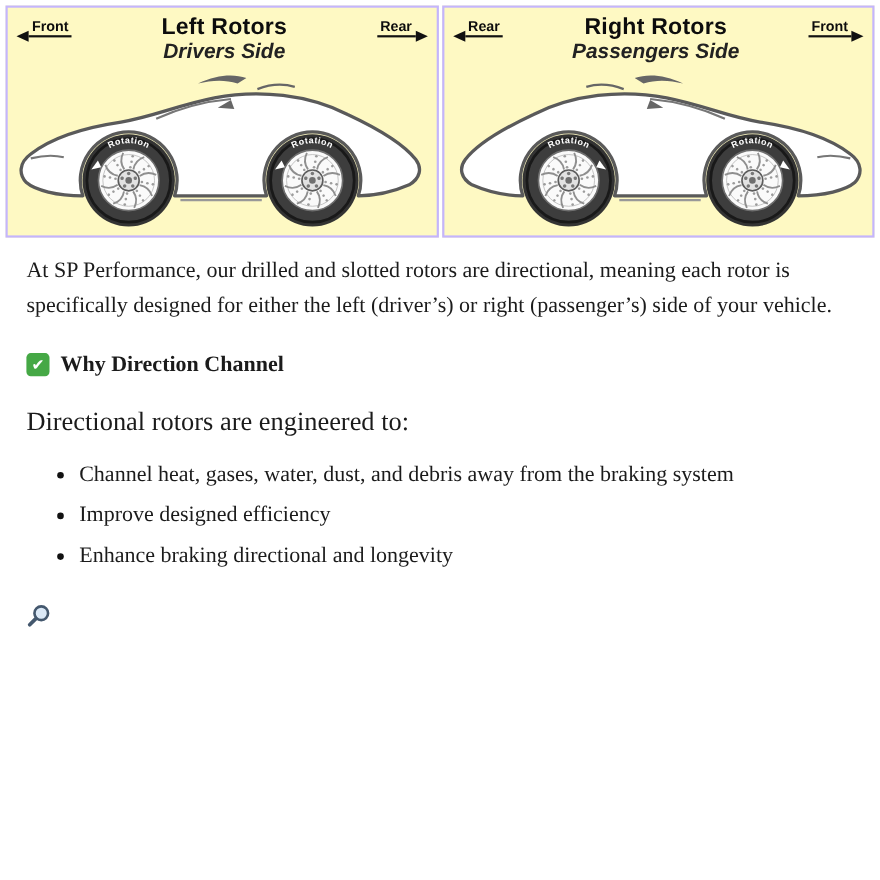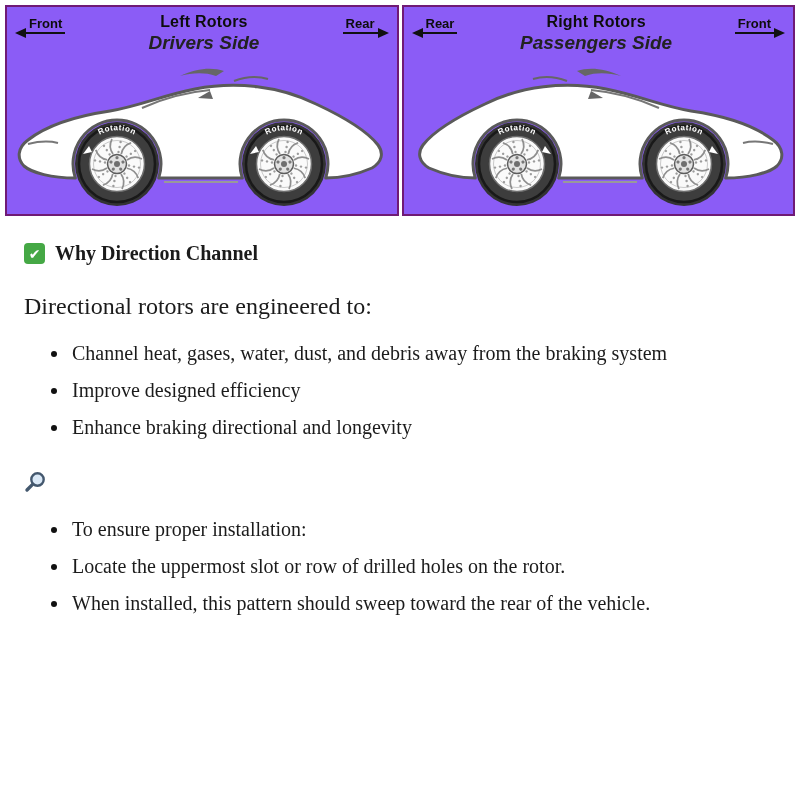--- a/index.html
+++ b/index.html
@@ -13,33 +13,33 @@
   
   .diagram-wrap {
     display: flex;
     gap: 3px;
     padding: 5px 5px 0 5px;
   }
   .panel {
     position: relative;
     width: 394px;
     height: 211px;
-    border: 2px solid #701a75;
-    background: #8b5cf6;
+    border: 2px solid #c4b5fd;
+    background: #fef9c3;
     overflow: hidden;
   }
   .panel-header {
     display: flex;
     justify-content: space-between;
     align-items: flex-start;
     padding: 7px 8px 0 8px;
     font-family: "Liberation Sans", sans-serif;
   }
   .titles { flex: 1; text-align: center; line-height: 1.05; }
-  .panel-title { font-size: 16px; font-weight: bold; color: #0d0d0d; letter-spacing: 0.2px; }
+  .panel-title { font-size: 21px; font-weight: bold; color: #0d0d0d; letter-spacing: 0.2px; }
   .panel-sub { font-size: 19px; font-weight: bold; font-style: italic; color: #222; margin-top: 2px; }
   .dir { display: flex; align-items: flex-end; margin-top: 2px; }
   .dir .label {
     font-size: 13px;
     font-weight: bold;
     border-bottom: 2.5px solid #111;
     padding: 0 3px 1px 3px;
     color: #0d0d0d;
   }
   .tri { width: 0; height: 0; border-top: 5px solid transparent; border-bottom: 5px solid transparent; margin-bottom: -4px; }
@@ -196,20 +196,21 @@
           <textPath href="#rotArc" startOffset="50%">Rotation</textPath>
         </text>
         <polygon points="34,-10 28,-18 25,-12" fill="#fff"></polygon>
       </g>
     </svg>
   </div>
 </div>
 
 <div class="content">
 
+  <p class="intro">At SP Performance, our drilled and slotted rotors are directional, meaning each rotor is specifically designed for either the left (driver’s) or right (passenger’s) side of your vehicle.</p>
 
   <div class="h-why">
     <span class="check-badge">✔</span>
     <span>Why Direction Channel</span>
   </div>
 
   <p class="lead">Directional rotors are engineered to:</p>
 
   <ul class="bullets">
     <li>Channel heat, gases, water, dust, and debris away from the braking system</li>
@@ -217,19 +218,14 @@
     <li>Enhance braking directional and longevity</li>
   </ul>
 
   <div class="h-identify">
     <svg class="mag-icon" width="22" height="22" viewBox="0 0 22 22">
       <circle cx="13.5" cy="8.5" r="6.2" fill="#dbe9f7" stroke="#44586e" stroke-width="2.4"></circle>
       <line x1="8.6" y1="13.4" x2="3" y2="19" stroke="#44586e" stroke-width="3.4" stroke-linecap="round"></line>
     </svg>
   </div>
 
-  <ul class="bullets bullets2">
-    <li>To ensure proper installation:</li>
-    <li>Locate the uppermost slot or row of drilled holes on the rotor.</li>
-    <li>When installed, this pattern should sweep toward the rear of the vehicle.</li>
-  </ul>
 
 </div>
 
 </body></html>

